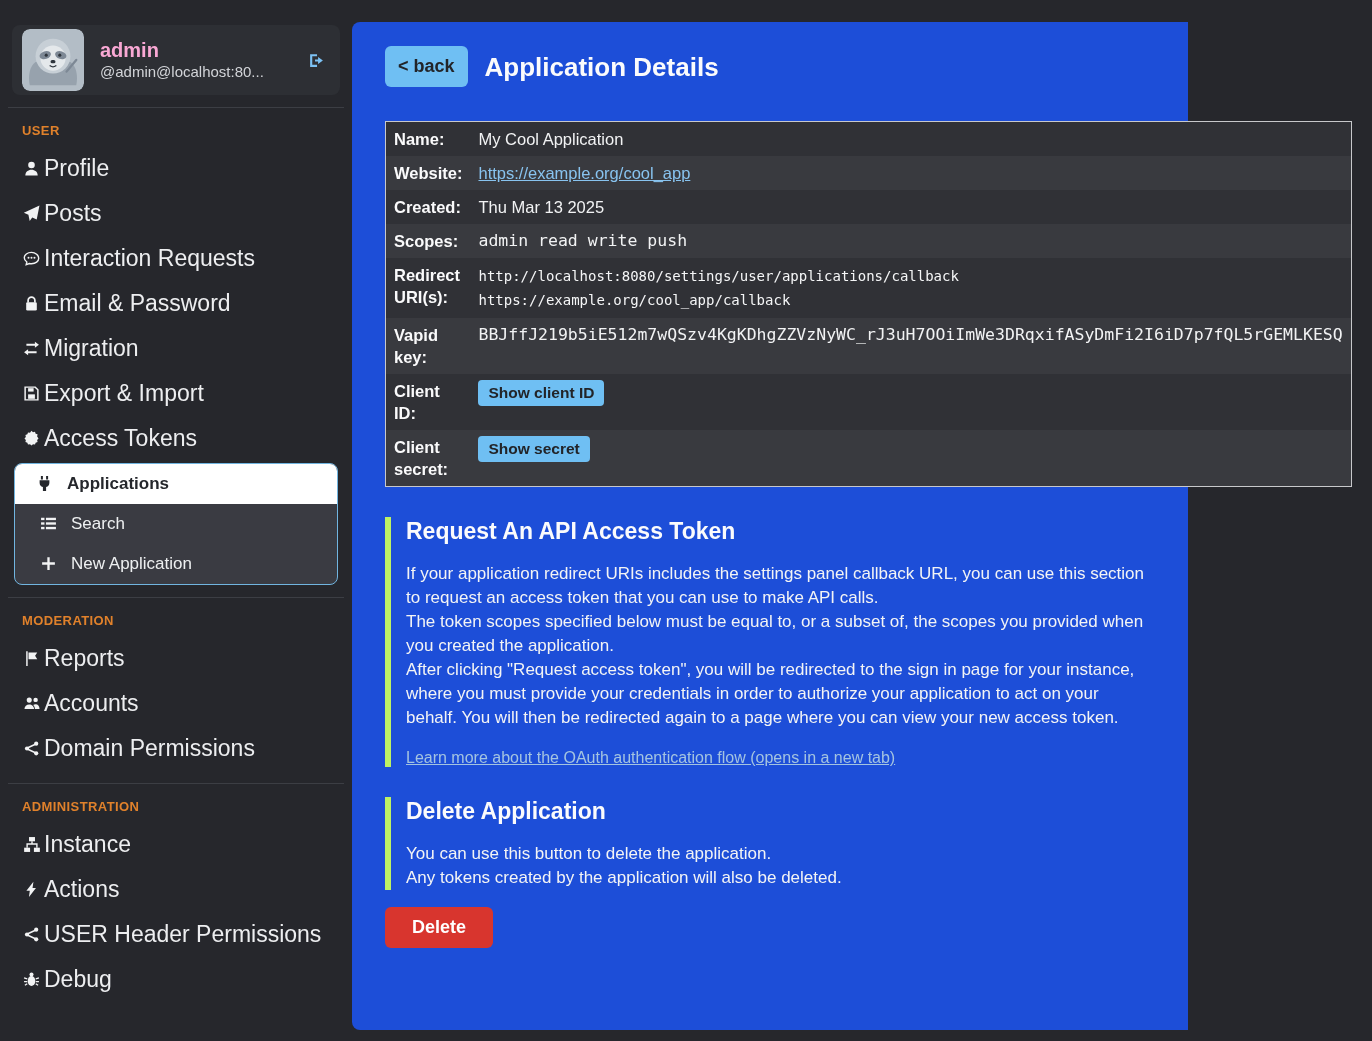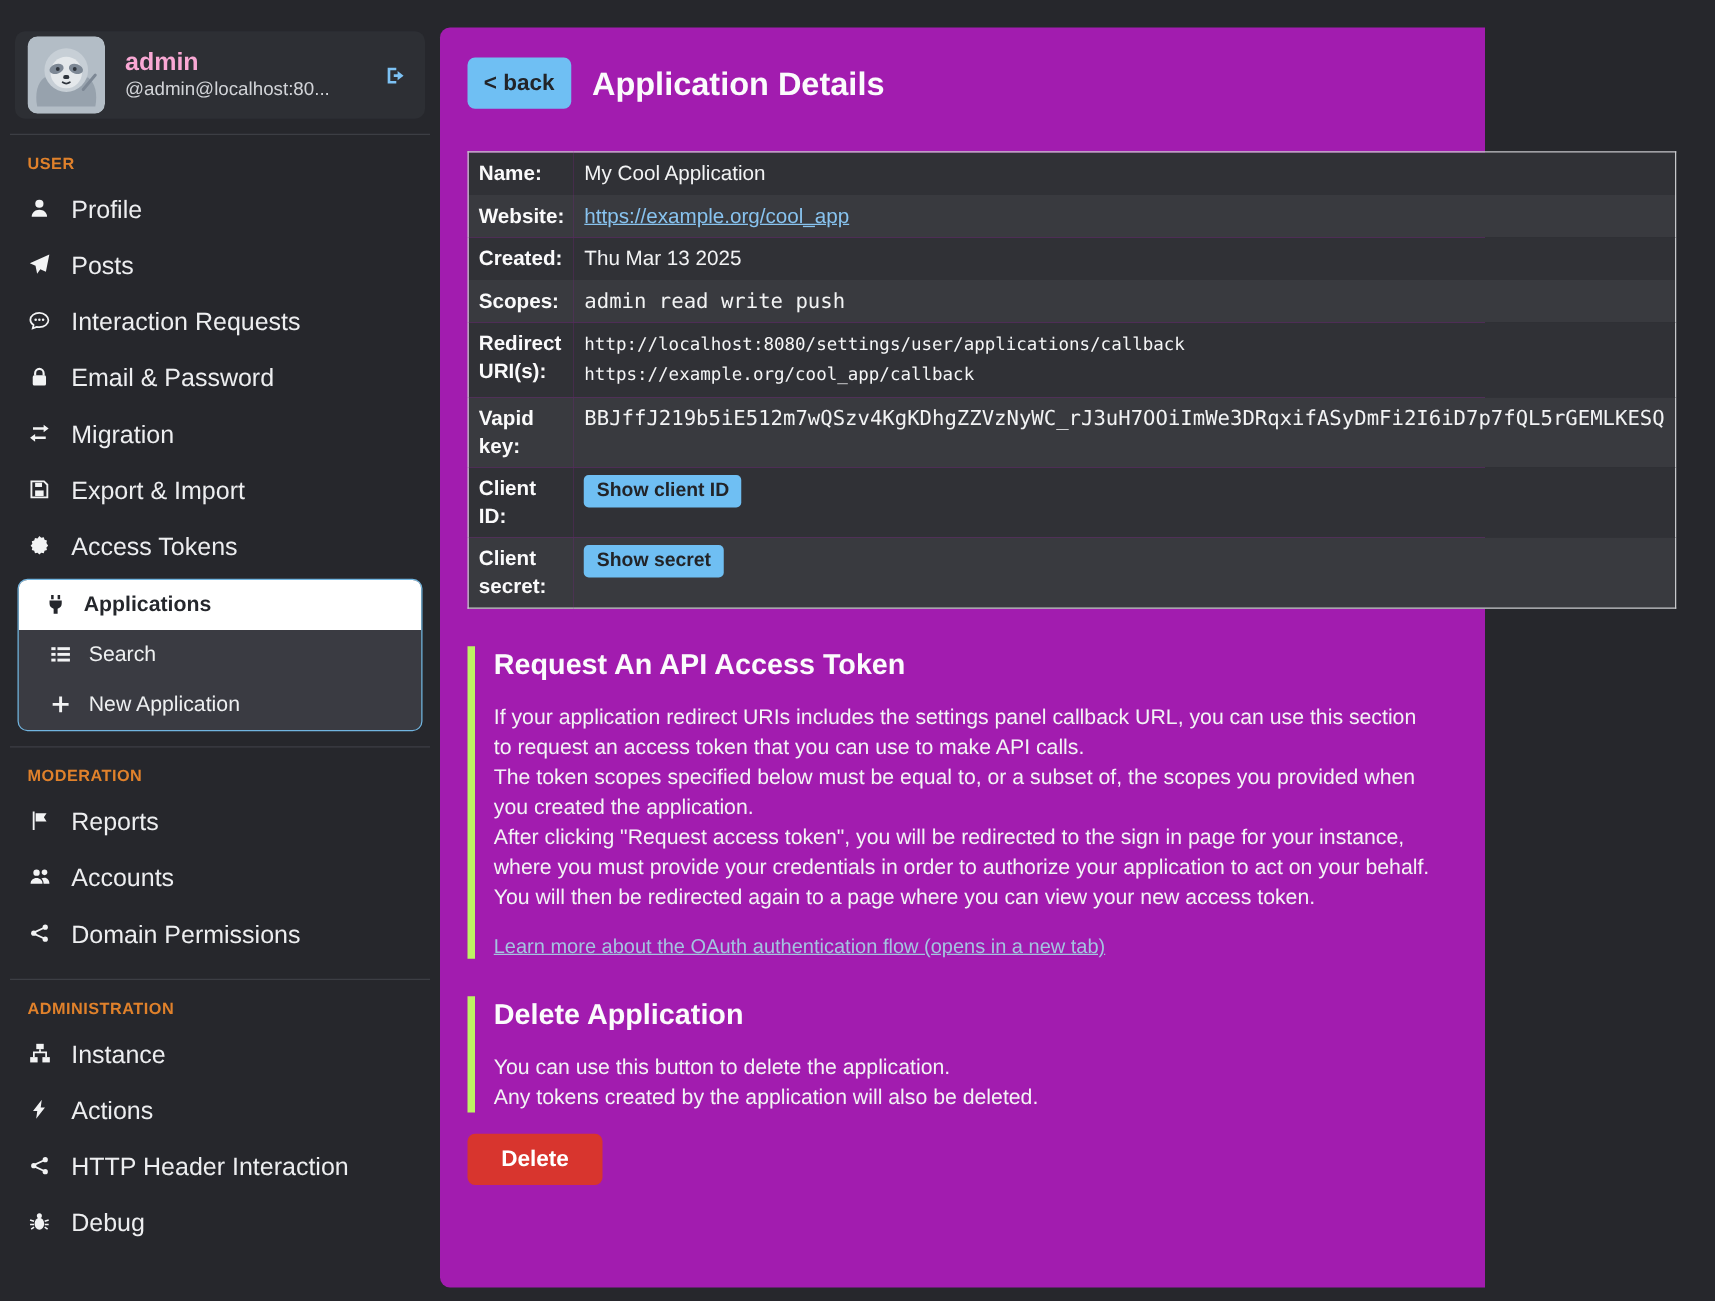--- a/index.html
+++ b/index.html
@@ -14,31 +14,31 @@
   .sidebar{position:absolute;left:0;top:0;width:352px;height:1041px;box-sizing:border-box;padding-top:25px;}
   .user-card{margin:0 12px;background:#2d2f34;border-radius:8px;display:flex;align-items:center;padding:4px 14px 4px 10px;height:70px;box-sizing:border-box;}
   .avatar{width:62px;height:62px;border-radius:8px;flex-shrink:0;display:block;}
   .user-info{margin-left:16px;min-width:0;}
   .user-name{font-size:20px;font-weight:bold;color:#f9a8d4;line-height:24px;}
   .user-handle{font-size:15px;color:#d2d4d8;white-space:nowrap;line-height:20px;}
   .logout{margin-left:auto;color:#7dc2f4;display:flex;cursor:pointer;}
   .sidebar-divider{border:none;border-top:1px solid #3c3e44;margin:12px 8px;}
   .section-label{color:#e0812b;font-weight:bold;font-size:13px;letter-spacing:.4px;padding:3px 0 3px 22px;}
   .nav-list{margin:5px 0;}
-  .nav-item{display:flex;align-items:flex-start;gap:16px;padding:12px 12px 12px 22px;font-size:20px;color:#edeef0;cursor:pointer;line-height:21px;}
+  .nav-item{display:flex;align-items:center;gap:3px;padding:12px 12px 12px 22px;font-size:23px;color:#edeef0;cursor:pointer;line-height:21px;}
   .icon{width:19px;height:17px;display:inline-flex;justify-content:center;align-items:center;flex-shrink:0;}
   .nav-item .icon{color:#f2f3f4;}
   .app-group{margin:2px 14px;border:1px solid #71b5e0;border-radius:8px;overflow:hidden;background:#3a3b42;}
   .group-header{display:flex;align-items:center;gap:13px;background:#ffffff;color:#25272c;font-weight:bold;font-size:17px;padding:9px 8px 10px 20px;cursor:pointer;line-height:21px;}
   .group-header .icon{color:#25272c;}
   .sub-item{display:flex;align-items:center;gap:13px;padding:9px 8px 10px 24px;font-size:17px;color:#eef0f1;cursor:pointer;line-height:21px;}
   .sub-item .icon{color:#f2f3f4;}
 
   
-  .main-panel{position:absolute;left:352px;top:22px;width:836px;height:1008px;background:#a21caf;border-radius:8px 0 0 8px;box-sizing:border-box;padding:24px 42px 0 22px;}
+  .main-panel{position:absolute;left:352px;top:22px;width:836px;height:1008px;background:#1d4ed8;border-radius:8px 0 0 8px;box-sizing:border-box;padding:24px 42px 0 33px;}
   .page-header{display:flex;align-items:center;gap:17px;margin-bottom:25px;}
   .back-btn{background:#6fbff3;color:#222428;font-weight:bold;font-size:18px;padding:9px 13px;border-radius:6px;border:none;line-height:23px;cursor:pointer;font-family:inherit;}
   .page-title{font-size:26px;font-weight:bold;color:#fbfbfc;margin:0;line-height:32px;}
 
   .details-table{width:100%;border-collapse:collapse;border:1px solid #c7c8cb;margin-top:34px;}
   .details-table th{width:176px;text-align:left;font-size:16.5px;color:#fafafb;padding:6px 8px;vertical-align:top;font-weight:bold;line-height:22px;}
   .details-table td{font-size:16.5px;color:#f2f3f4;padding:6px 8px;vertical-align:top;line-height:22px;}
   .details-table tr:nth-child(odd){background:#303136;}
   .details-table tr:nth-child(even){background:#393a3f;}
   .mono{font-family:"DejaVu Sans Mono","Liberation Mono",monospace;font-size:14px;line-height:24px;color:#f5f6f7;}
@@ -254,21 +254,21 @@
     </div>
     <div class="nav-item">
       <span class="icon">
           <svg width="16" height="17" viewBox="0 0 16 16" fill="currentColor">
             <circle cx="3" cy="8" r="2.1"></circle>
             <circle cx="12.2" cy="3.2" r="2.1"></circle>
             <circle cx="12.2" cy="12.8" r="2.1"></circle>
             <path d="M3.8 7.2l7.6-3.5M3.8 8.8l7.6 3.5" stroke="currentColor" stroke-width="1.5"></path>
           </svg>
         </span>
-      <span>HTTP Header Interaction</span>
+      <span>USER Header Permissions</span>
     </div>
     <div class="nav-item">
       <span class="icon">
           <svg width="17" height="17" viewBox="0 0 16 16" fill="currentColor">
             <ellipse cx="8" cy="9.4" rx="3.6" ry="4.6"></ellipse>
             <circle cx="8" cy="3.4" r="1.9"></circle>
             <path d="M1 6.5l3 1M1 10h3M1.8 13.5 4 12M15 6.5l-3 1M15 10h-3M14.2 13.5 12 12" stroke="currentColor" stroke-width="1.2" fill="none"></path>
           </svg>
         </span>
       <span>Debug</span>

